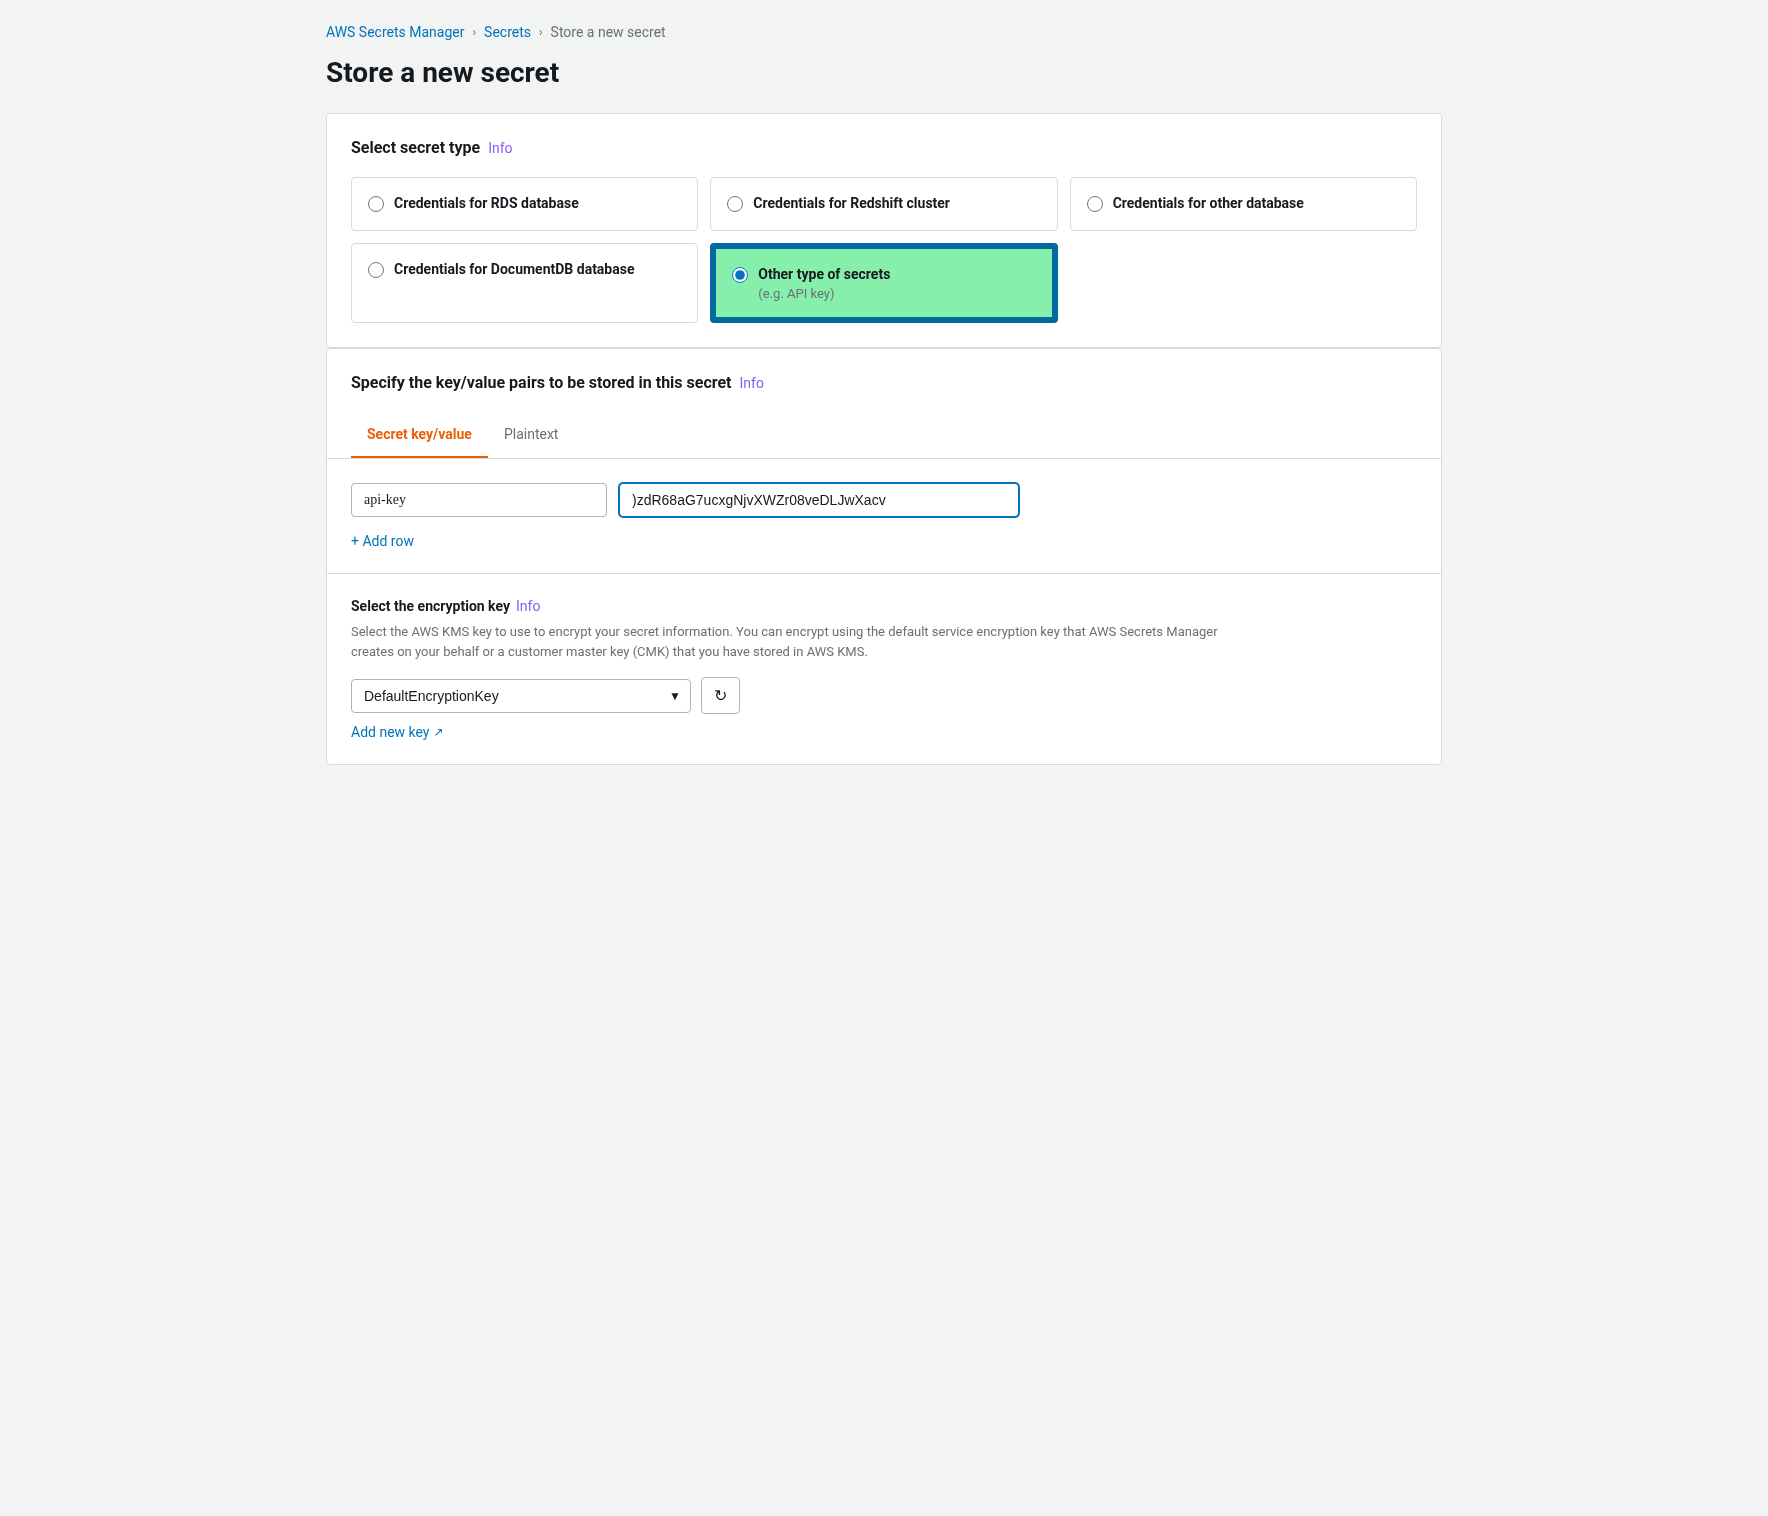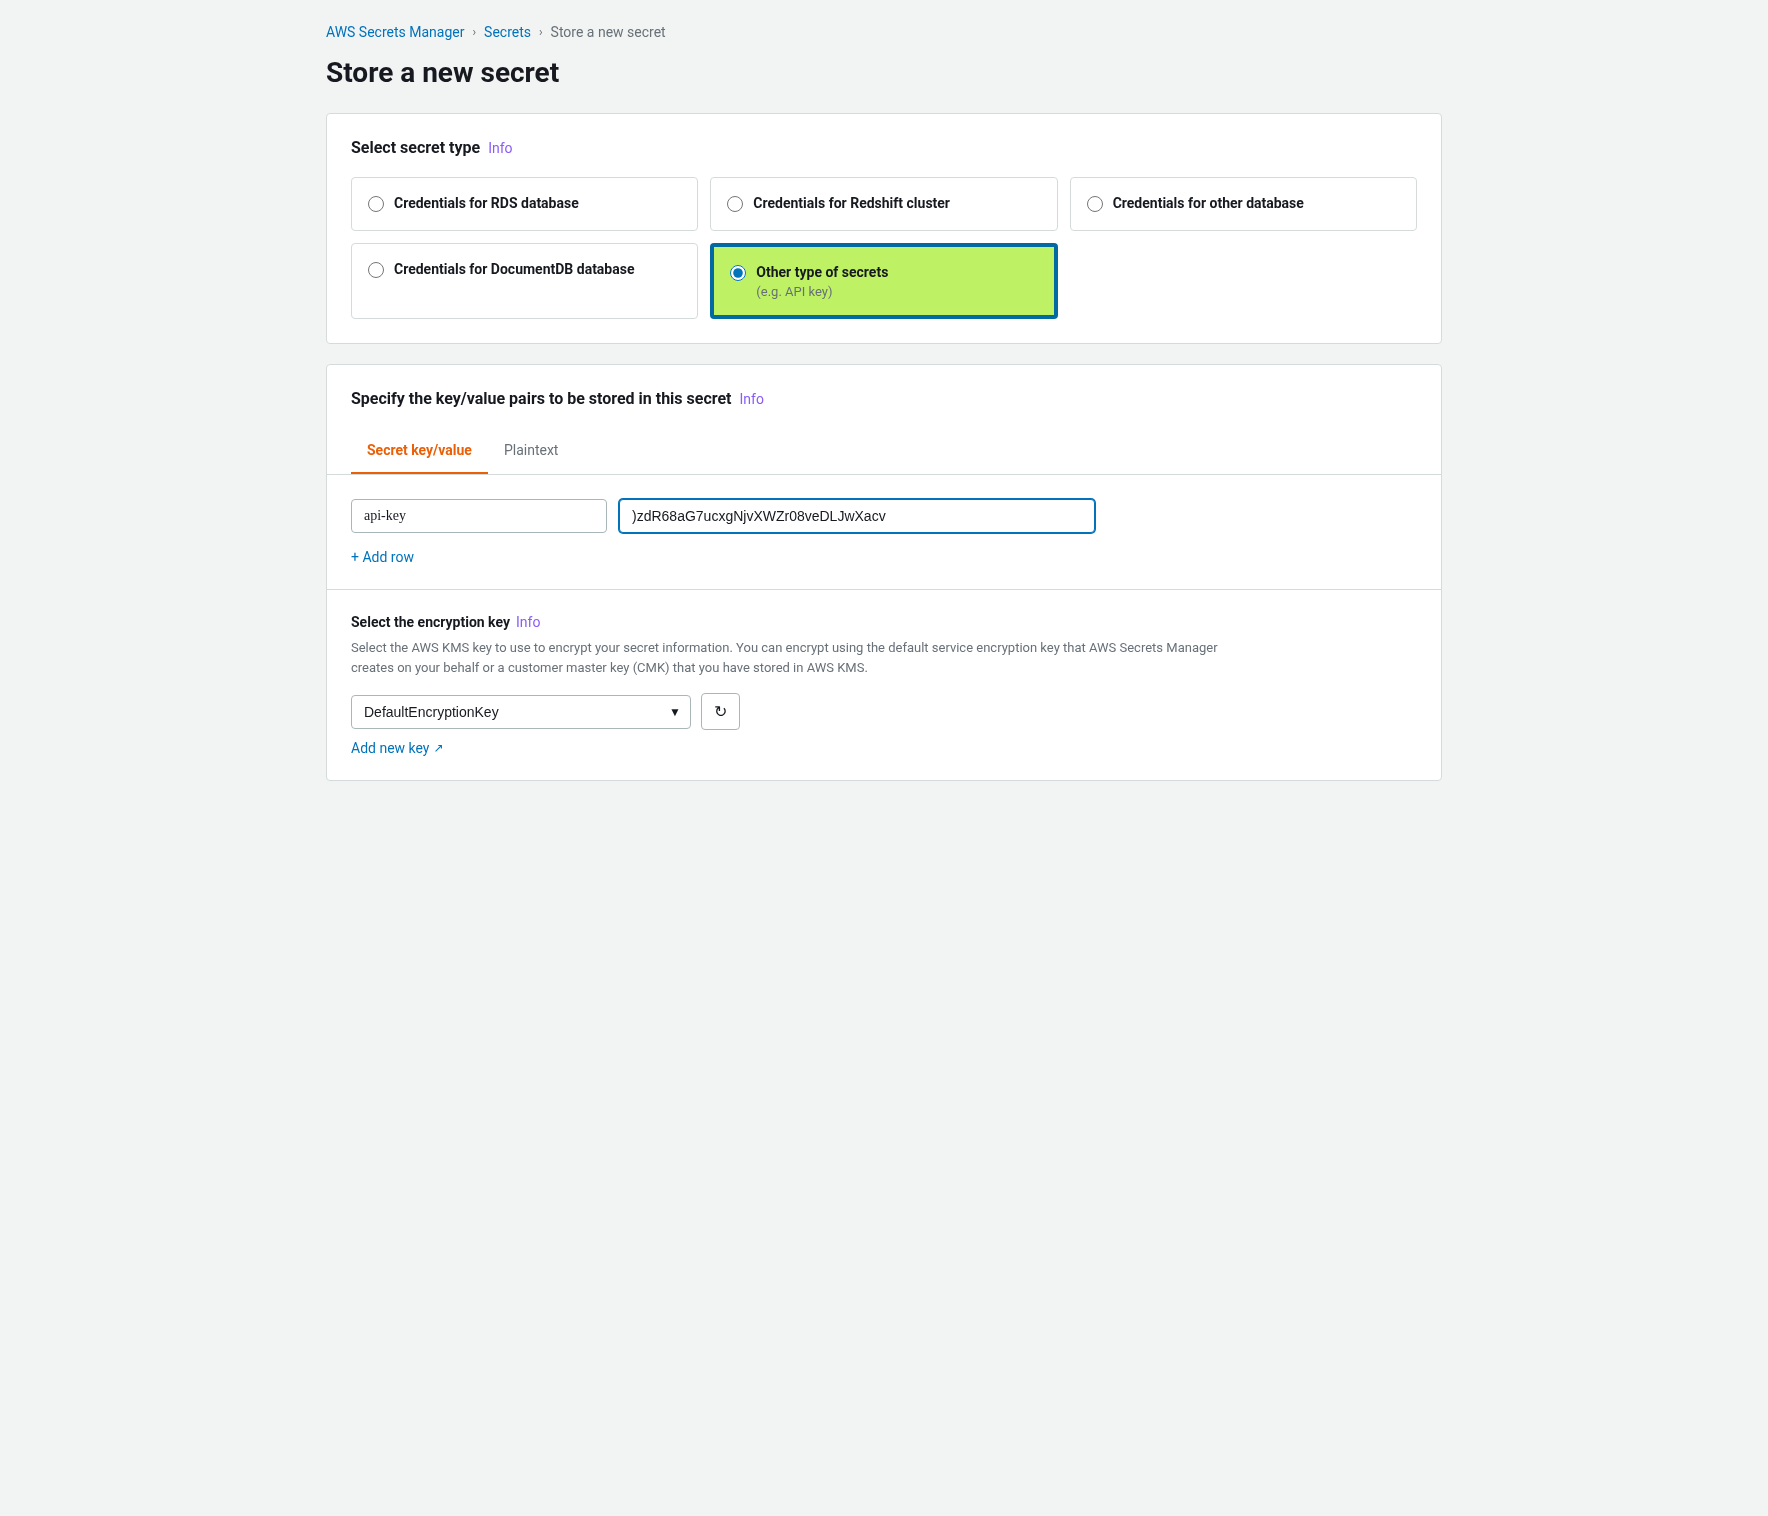--- a/index.html
+++ b/index.html
@@ -36,21 +36,20 @@
     .page-title {
       font-size: 28px;
       font-weight: 700;
       color: #16191f;
       margin-bottom: 24px;
     }
     .card {
       background: #fff;
       border: 1px solid #d5dbdb;
       border-radius: 4px;
-      margin-bottom: 20px;
     }
     .card-section {
       padding: 24px;
     }
     .section-header {
       display: flex;
       align-items: center;
       gap: 8px;
       font-size: 16px;
       font-weight: 700;
@@ -73,22 +72,22 @@
       border: 1px solid #d5dbdb;
       border-radius: 4px;
       padding: 16px;
       display: flex;
       align-items: flex-start;
       gap: 10px;
       cursor: pointer;
       background: #fff;
     }
     .radio-option.selected {
-      border: 4px solid #0369a1;
-      background: #bef264;
+      border: 6px solid #0369a1;
+      background: #86efac;
       padding-left: 16px;
     }
     .radio-input {
       width: 16px;
       height: 16px;
       margin-top: 2px;
       accent-color: #0073bb;
       flex-shrink: 0;
     }
     .radio-label {
@@ -142,21 +141,21 @@
       font-size: 14px;
       color: #16191f;
       outline: none;
       background: #fff;
     }
     .kv-input.key-field {
       width: 256px;
       font-family: Liberation Serif, serif;
     }
     .kv-input.value-field {
-      width: 476px;
+      width: 400px;
       border-color: #0073bb;
       box-shadow: 0 0 0 1px #0073bb;
     }
     .add-row-link {
       color: #0073bb;
       cursor: pointer;
       font-size: 14px;
       text-decoration: none;
       display: inline-block;
       margin-top: 4px;

